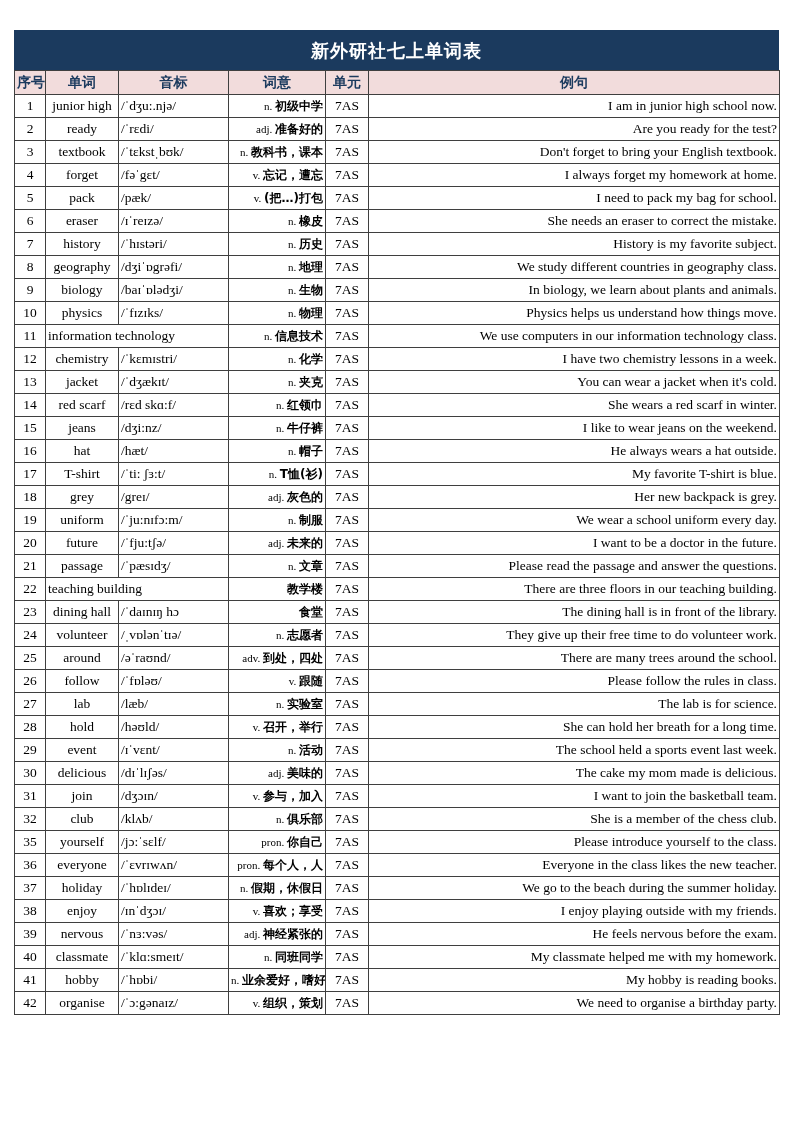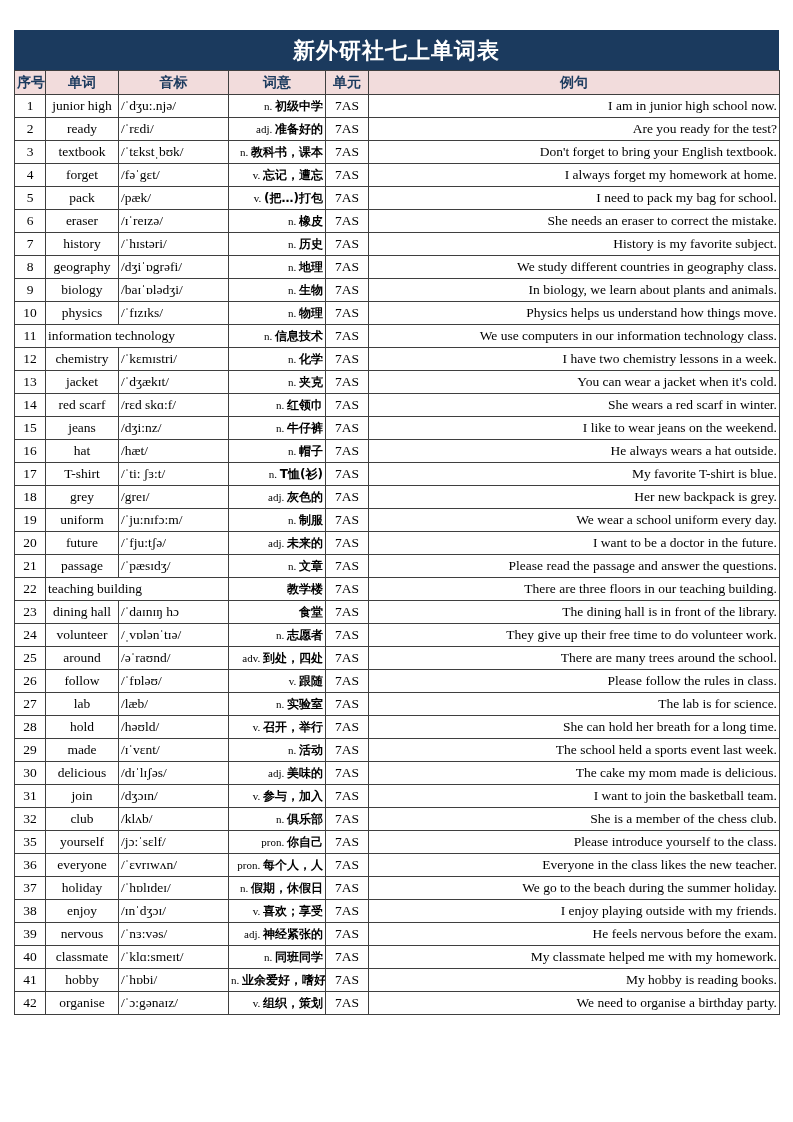--- a/index.html
+++ b/index.html
@@ -18,21 +18,21 @@
   .page {
     position: absolute;
     left: 14px;
     top: 30px;
     width: 765px;
   }
   .title-bar {
     background: #1b3a5e;
     color: #ffffff;
     text-align: center;
-    font-size: 22px;
+    font-size: 18px;
     font-weight: bold;
     letter-spacing: 1px;
     height: 40px;
     line-height: 40px;
     border: 1px solid #1b3a5e;
     box-sizing: border-box;
     font-family: "Liberation Serif", serif;
   }
   table.wordlist {
     border-collapse: collapse;
@@ -318,21 +318,21 @@
         <tr>
           <td class="c-seq">28</td>
           <td class="c-word">hold</td>
           <td class="c-phon">/həʊld/</td>
           <td class="c-mean"><span class="pos">v. </span><span class="cn">召开，举行</span></td>
           <td class="c-unit">7AS</td>
           <td class="c-ex">She can hold her breath for a long time.</td>
         </tr>
         <tr>
           <td class="c-seq">29</td>
-          <td class="c-word">made</td>
+          <td class="c-word">event</td>
           <td class="c-phon">/ɪˈvɛnt/</td>
           <td class="c-mean"><span class="pos">n. </span><span class="cn">活动</span></td>
           <td class="c-unit">7AS</td>
           <td class="c-ex">The school held a sports event last week.</td>
         </tr>
         <tr>
           <td class="c-seq">30</td>
           <td class="c-word">delicious</td>
           <td class="c-phon">/dɪˈlɪʃəs/</td>
           <td class="c-mean"><span class="pos">adj. </span><span class="cn">美味的</span></td>

